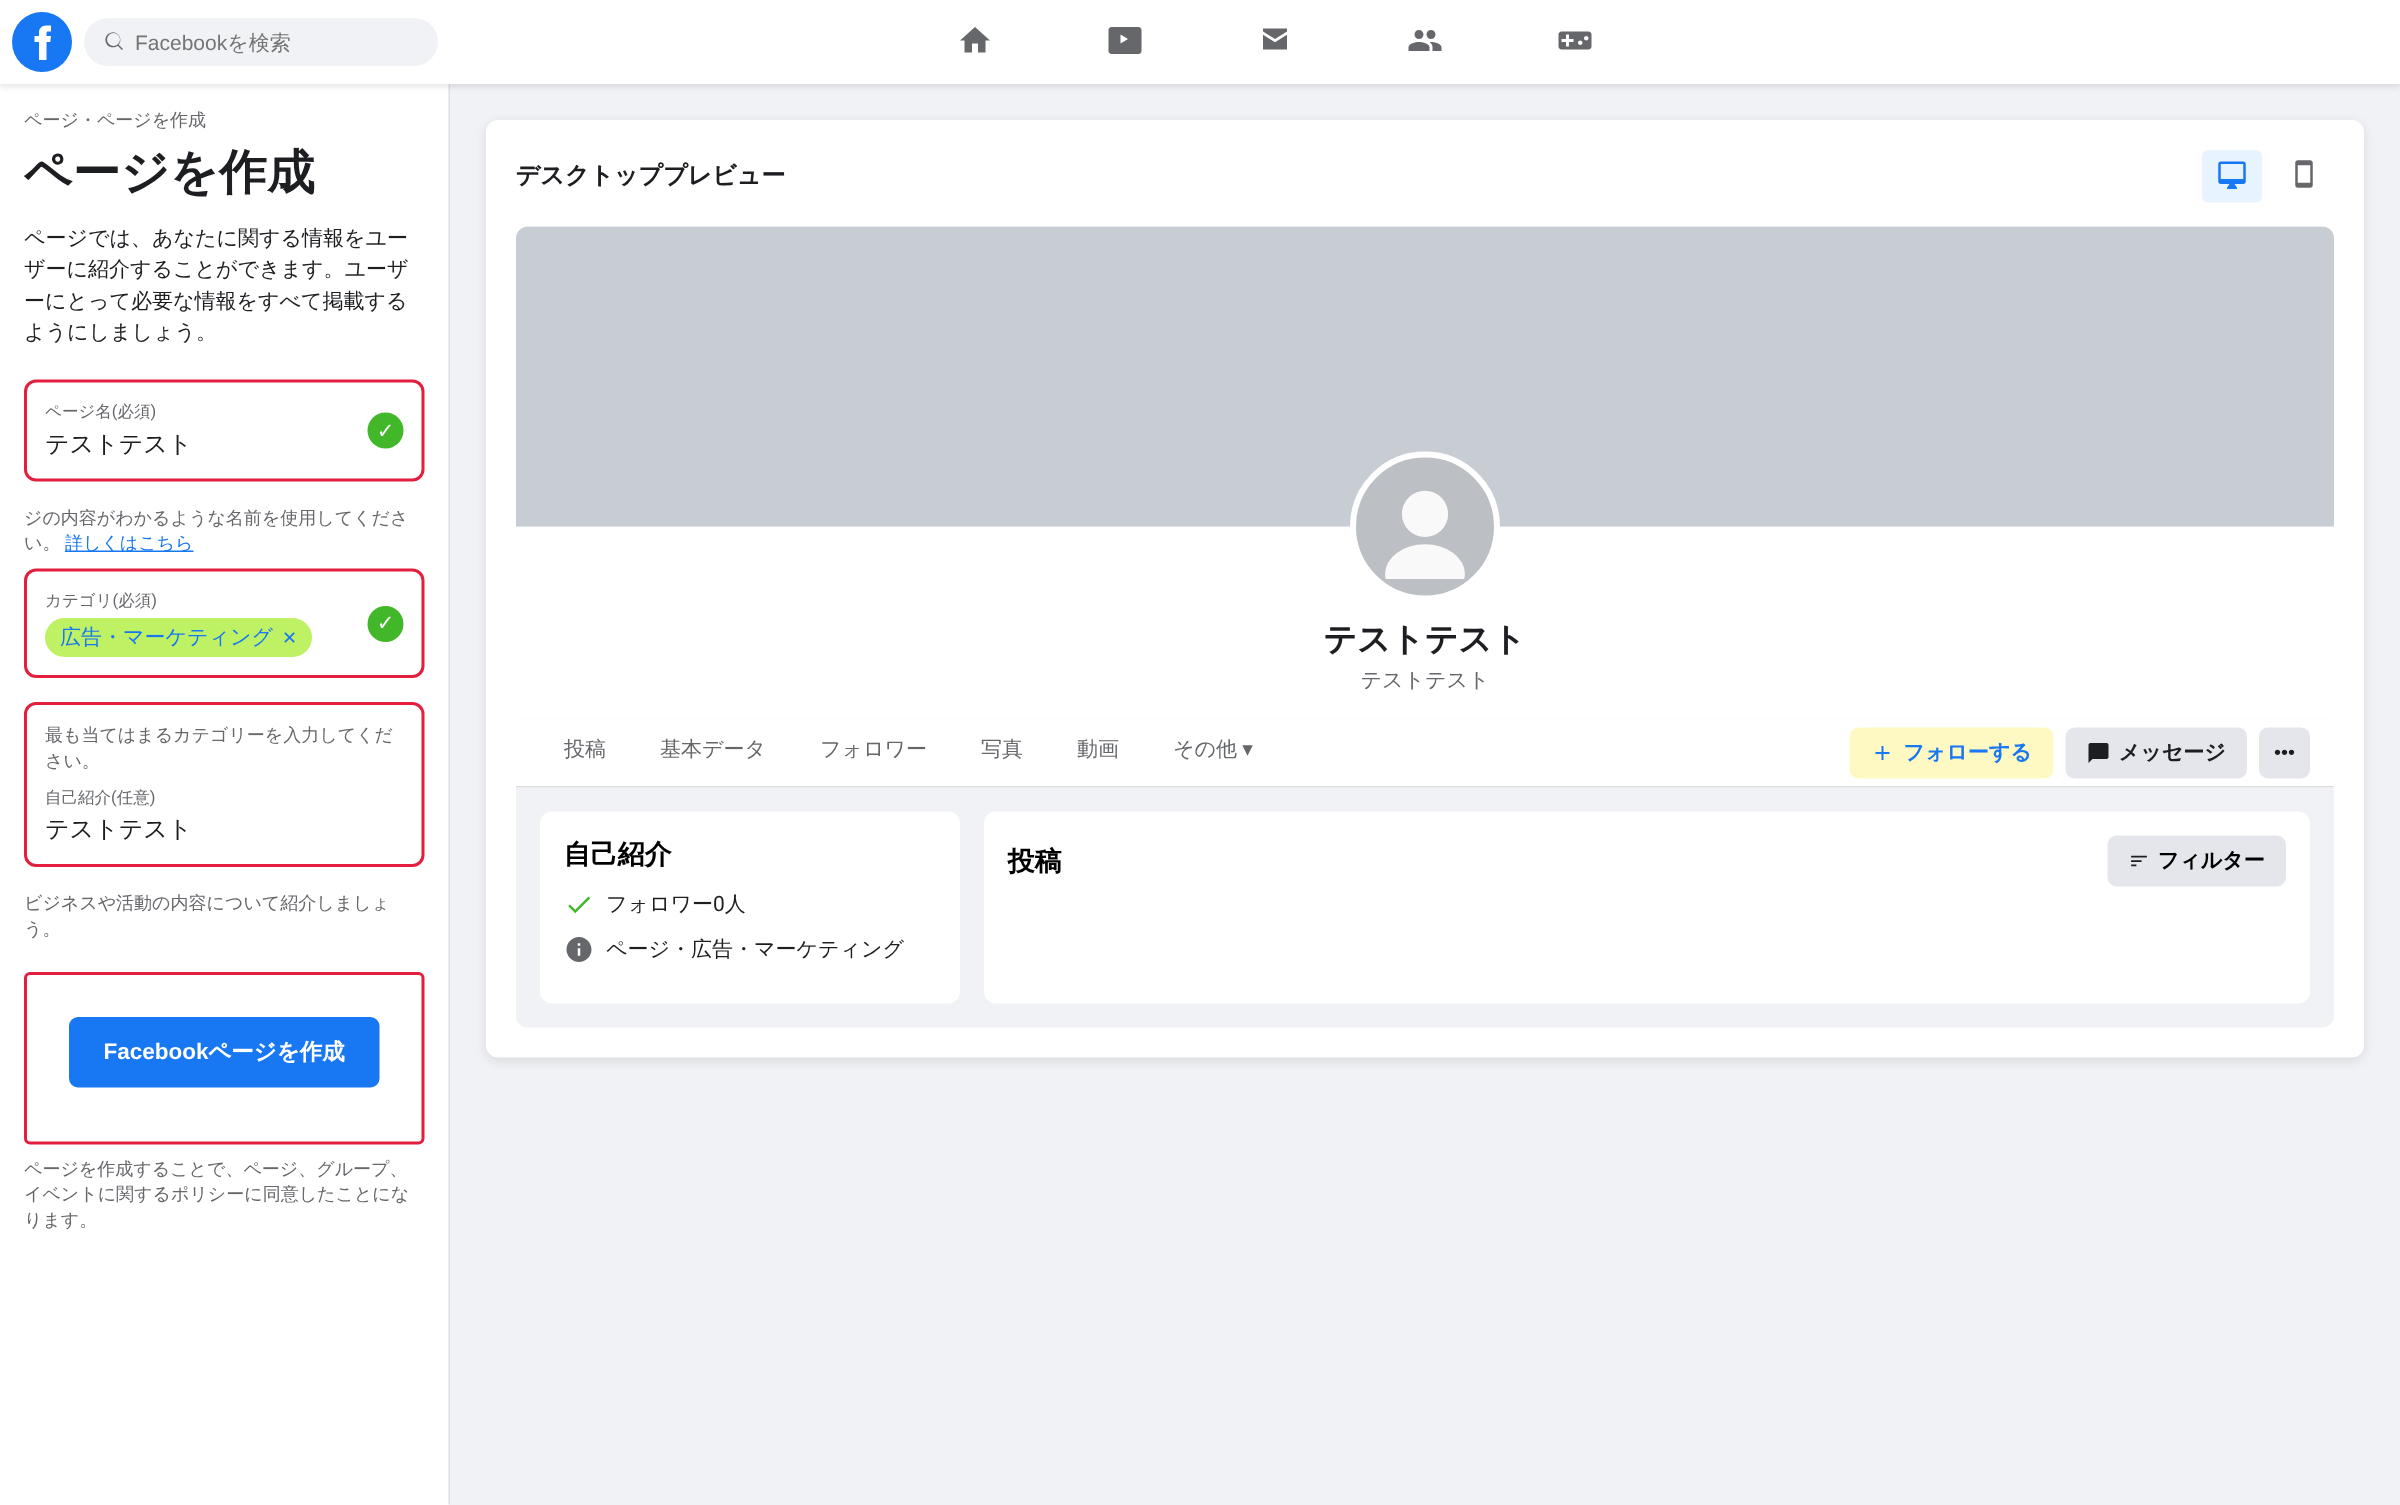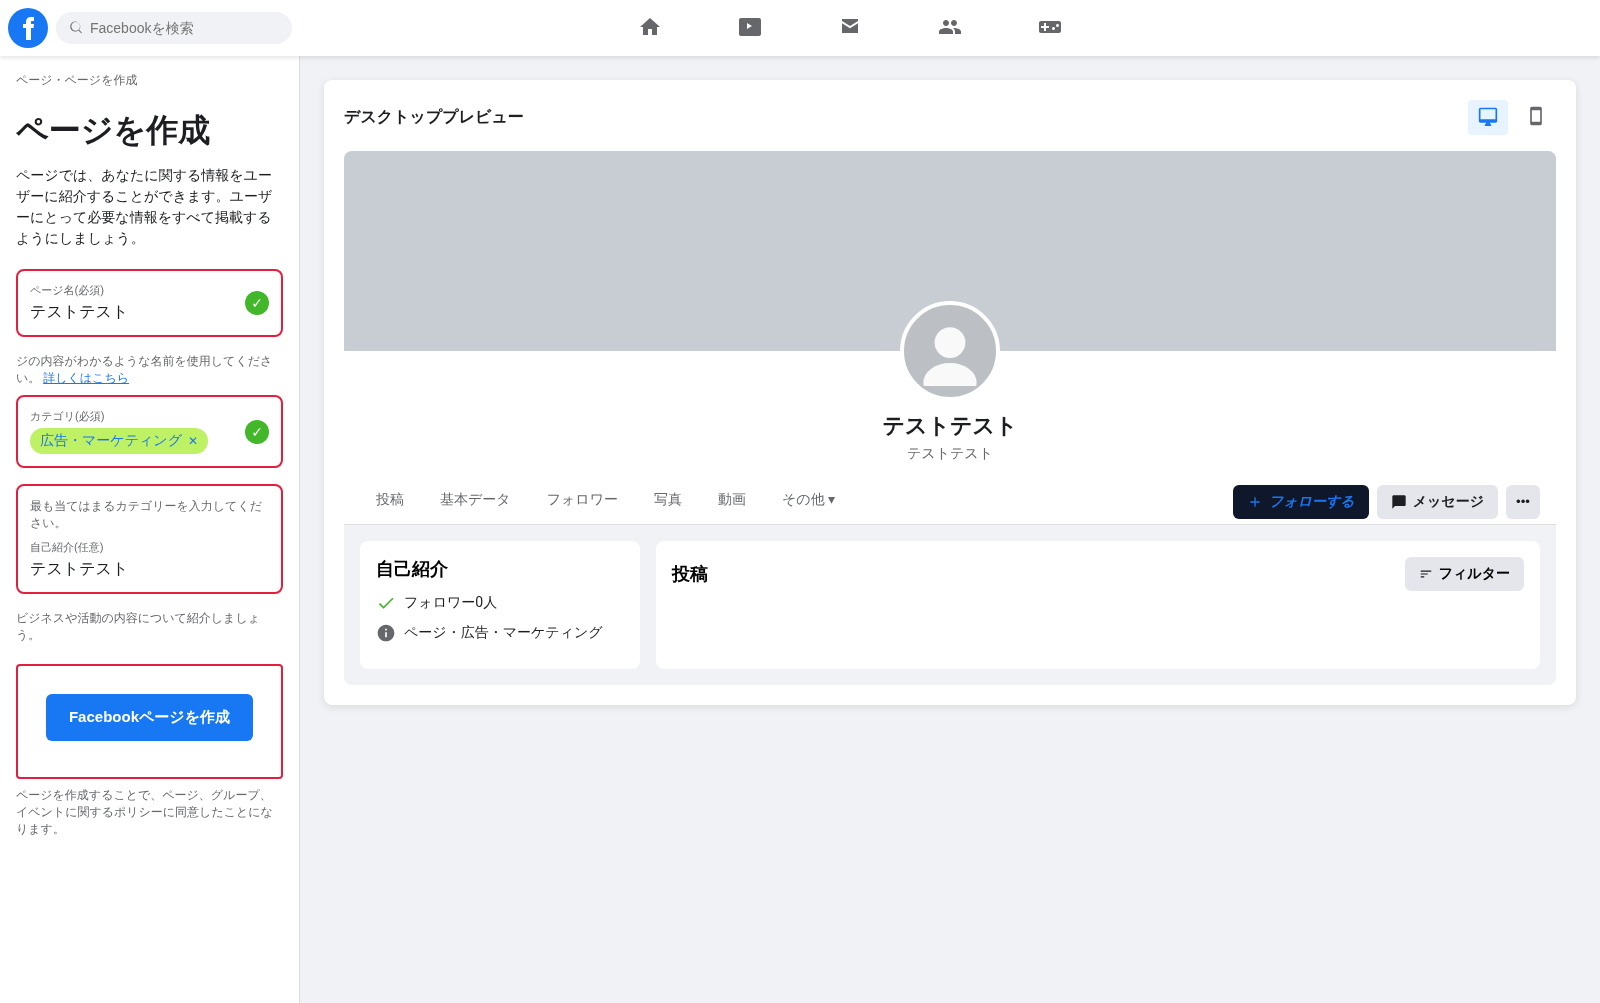--- a/index.html
+++ b/index.html
@@ -31,21 +31,21 @@
     }
     .nav-icon-btn svg { width: 24px; height: 24px; }
     .nav-right { min-width: 200px; }
 
     
     .left-sidebar {
       position: fixed; top: 56px; left: 0; width: 300px; height: calc(100vh - 56px);
       background: #fff; padding: 16px; overflow-y: auto;
       border-right: 1px solid #ddd;
     }
-    .breadcrumb { font-size: 12px; color: #65676b; margin-bottom: 20px; }
+    .breadcrumb { font-size: 12px; color: #65676b; margin-bottom: 4px; }
     .page-title { font-size: 32px; font-weight: 700; color: #1c1e21; margin-bottom: 12px; }
     .page-description { font-size: 14px; color: #1c1e21; line-height: 1.5; margin-bottom: 20px; }
 
     .form-section {
       border: 2px solid #e41e3f; border-radius: 8px;
       padding: 12px; margin-bottom: 16px; position: relative;
     }
     .form-label { font-size: 11px; color: #65676b; margin-bottom: 4px; }
     .form-value { font-size: 16px; color: #1c1e21; font-weight: 500; }
     .check-icon {
@@ -130,21 +130,21 @@
     .tab-item {
       padding: 12px 16px; font-size: 14px; color: #65676b;
       cursor: pointer; border-bottom: 3px solid transparent;
       font-weight: 500;
     }
     .tabs-right { display: flex; gap: 8px; }
     .action-btn {
       padding: 8px 14px; border-radius: 6px; font-size: 14px;
       font-weight: 600; cursor: pointer; display: flex; align-items: center; gap: 6px;
     }
-    .follow-btn { background: #0f172a; color: #1877f2; border: none; font-style: italic; }
+    .follow-btn { background: #fef9c3; color: #1877f2; border: none; }
     .message-btn { background: #e4e6eb; color: #1c1e21; border: none; }
     .more-btn { background: #e4e6eb; color: #1c1e21; border: none; padding: 8px 10px; border-radius: 6px; }
 
     .profile-body {
       display: grid; grid-template-columns: 280px 1fr;
       gap: 16px; padding: 16px; background: #f0f2f5;
     }
     .intro-section {
       background: #fff; border-radius: 8px; padding: 16px;
     }

